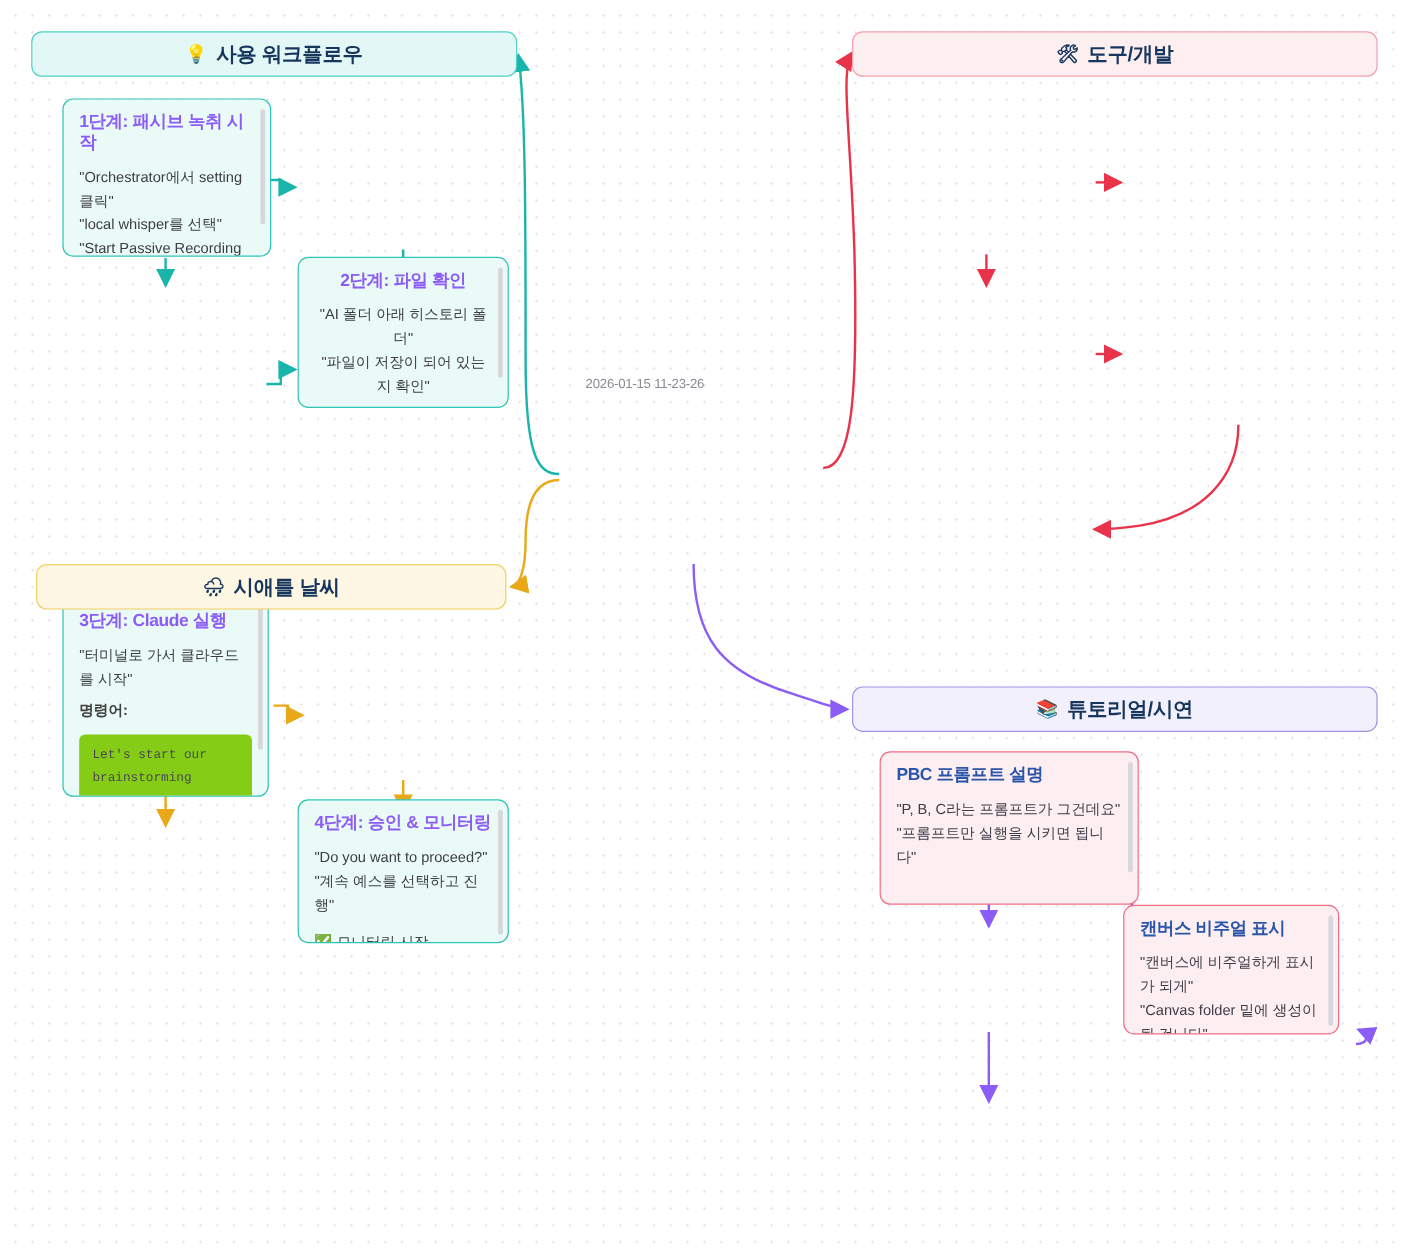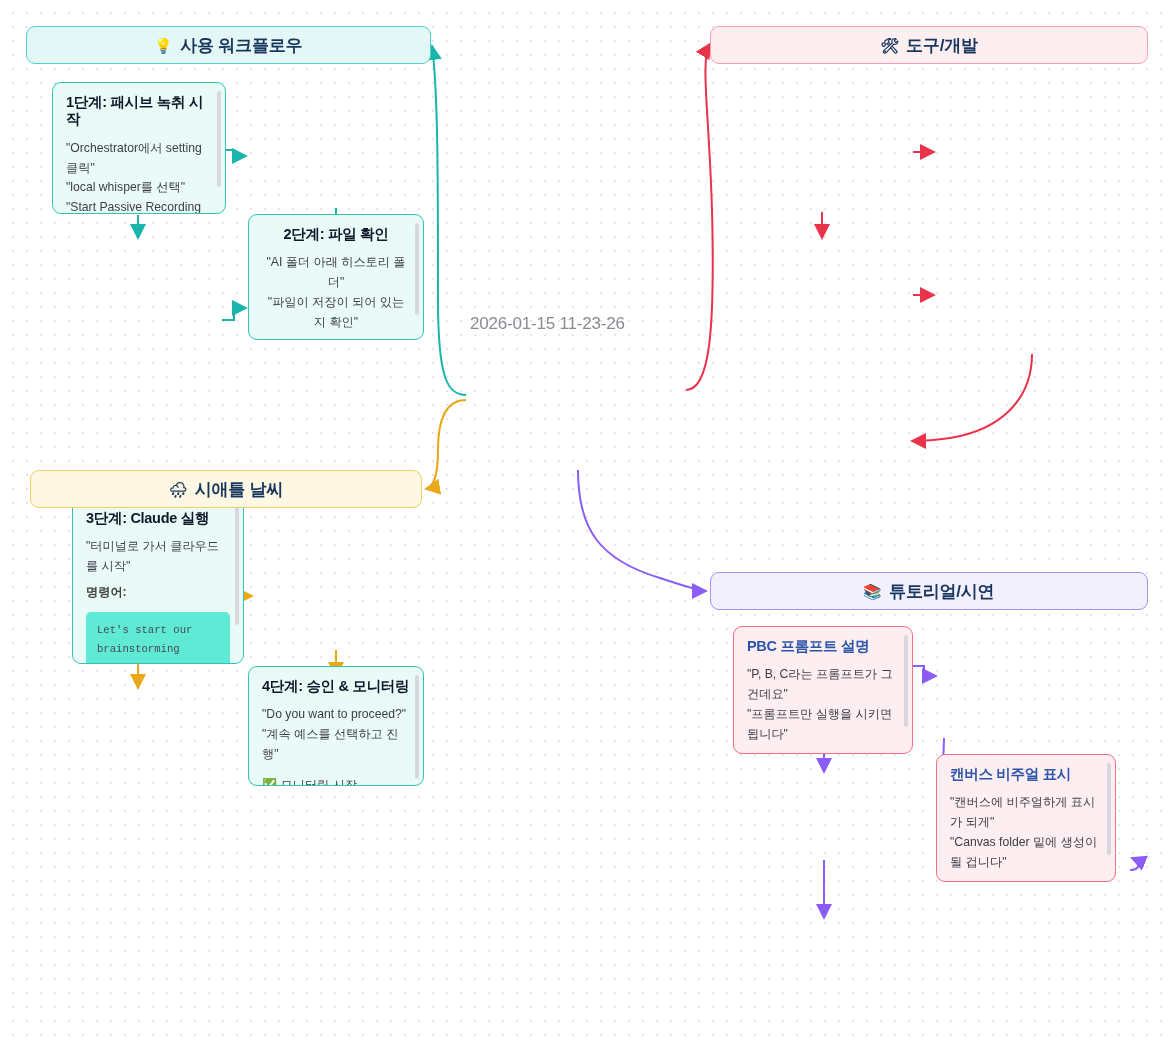--- a/index.html
+++ b/index.html
@@ -41,50 +41,50 @@
     padding: 11px 13px 0 13px;
   }
   .card .title {
     font-size: 14.5px; font-weight: bold; letter-spacing: -0.3px;
     margin-bottom: 10px; line-height: 1.2;
   }
   .card .body { font-size: 12.2px; line-height: 1.62; color: #3d3d47; }
   .card .body .ln { white-space: normal; }
   .card .body .sp { height: 11px; }
   .card .code {
-    background: #5eead4; border-radius: 5px; margin-top: 9px;
+    background: #84cc16; border-radius: 5px; margin-top: 9px;
     padding: 9px 11px; font-family: "Liberation Mono", "DejaVu Sans Mono", monospace;
     font-size: 10.6px; line-height: 1.85; color: #4a4a55;
   }
   .card .scrollthumb {
     position: absolute; right: 4px; top: 8px; width: 4px;
     border-radius: 3px; background: #d7d7dd;
   }
 
   
   .t-teal  { background:#eafaf7; border-color:#2ec4b6; }
-  .t-teal .title { color:#0f172a; }
+  .t-teal .title { color:#8b5cf6; }
   .t-teal.group-header { background:#e3f8f6; border-color:#4fd3c6; }
 
   
   .t-red   { background:#fdeef1; border-color:#f26d85; }
   .t-red .title { color:#2b55a8; }
   .t-red.group-header { background:#fdeef0; border-color:#f4a0b0; }
 
   
   .t-yellow { background:#fdf6e0; border-color:#f0c038; }
   .t-yellow.group-header { background:#fdf7e3; border-color:#f3cf63; }
 
   
   .t-purple { background:#f2effc; border-color:#8b6fe0; }
   .t-purple.group-header { background:#f3f0fd; border-color:#a791e8; }
 
   
   #root-label {
-    position: absolute; font-size: 17px; color: #8a8a93; letter-spacing: -0.2px;
+    position: absolute; font-size: 11px; color: #8a8a93; letter-spacing: -0.2px; margin-left: 18px;
   }
 </style>
 </head>
 <body>
 
 <div id="canvas">
 
   <svg id="edges" viewBox="0 0 1170 1046">
     <defs>
       <marker id="ah-teal" markerWidth="9" markerHeight="9" refX="7" refY="4.5" orient="auto">
@@ -149,21 +149,21 @@
     <div class="scrollthumb" style="height:92px;"></div>
     <div class="title">2단계: 파일 확인</div>
     <div class="body">
       <div class="ln">"AI 폴더 아래 히스토리 폴더"</div>
       <div class="ln">"파일이 저장이 되어 있는지 확인"</div>
       <div class="sp"></div>
 
     </div>
   </div>
 
-  <div class="node card t-teal" style="left:52px; top:240px; width:172px; height:166px;margin-left:20px;">
+  <div class="node card t-teal" style="left:52px; top:240px; width:172px; height:166px;">
     <div class="scrollthumb" style="height:118px;"></div>
     <div class="title">3단계: Claude 실행</div>
     <div class="body">
       <div class="ln">"터미널로 가서 클라우드를 시작"</div>
       <div class="sp" style="height:6px"></div>
       <div class="ln" style="font-weight:bold;color:#404040">명령어:</div>
       <div class="code">
         <div>Let's start our</div>
         <div>brainstorming</div>
         <div>on canvas using passive</div>
@@ -183,32 +183,32 @@
       <div class="ln">→ 실시간 캔버스 업데이트</div>
 
     </div>
   </div>
 
   <div class="node group-header t-red" style="left:710px; top:26px; width:438px; height:38px;">
     <span class="emoji">🛠</span>
     <span>도구/개발</span>
   </div>
 
-  <div class="node card t-red" style="left:733px; top:82px; width:180px; height:128px;">
+  <div class="node card t-red" style="left:733px; top:82px; width:216px; height:128px;">
     <div class="scrollthumb" style="height:92px;"></div>
     <div class="title">PBC 프롬프트 설명</div>
     <div class="body">
       <div class="ln">"P, B, C라는 프롬프트가 그건데요"</div>
       <div class="ln">"프롬프트만 실행을 시키면 됩니다"</div>
       <div class="sp"></div>
 
     </div>
   </div>
 
-  <div class="node card t-red" style="left:936px; top:82px; width:180px; height:128px;">
+  <div class="node card t-red" style="left:936px; top:82px; width:180px; height:108px;">
     <div class="scrollthumb" style="height:92px;"></div>
     <div class="title">캔버스 비주얼 표시</div>
     <div class="body">
       <div class="ln">"캔버스에 비주얼하게 표시가 되게"</div>
       <div class="ln">"Canvas folder 밑에 생성이 될 겁니다"</div>
       <div class="sp"></div>
 
     </div>
   </div>
 

